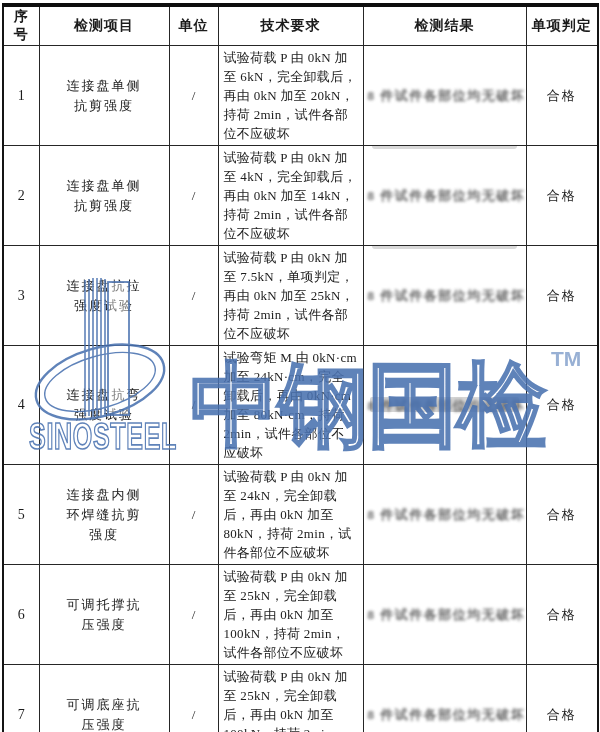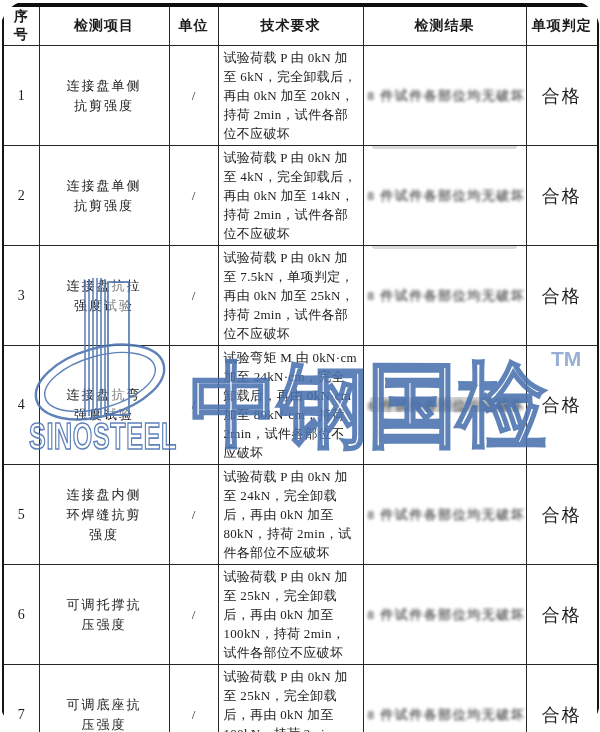--- a/index.html
+++ b/index.html
@@ -2,21 +2,21 @@
 <html style="--wm-color: #4a72b0; --wm-tm-color: #8aa6cf;"><head>
 <meta charset="utf-8">
 <style>
   :root{
     --wm-color:#4a72b0;
     --wm-tm-color:#8aa6cf;
     --ink:#1c1c1c;
   }
   html,body{margin:0;padding:0;background:#ffffff;}
   body{font-family:"Liberation Serif","DejaVu Serif",serif;color:var(--ink);}
-  .page{position:relative;width:600px;height:732px;overflow:hidden;background:#fff;border-radius:31px;}
+  .page{position:relative;width:600px;height:732px;overflow:hidden;background:#fff;}
 
   
   table.report{
     position:absolute;left:2px;top:3px;width:595px;
     border-collapse:collapse;table-layout:fixed;
     border:2px solid #141414;border-top:4px solid #0d0d0d;
   }
   col.w-no{width:36px}
   col.w-item{width:130px}
   col.w-unit{width:49px}
@@ -38,21 +38,21 @@
   tbody tr:nth-child(4){height:117px}
   tbody tr:nth-child(5){height:96px}
   tbody tr:nth-child(6){height:96px}
   tbody tr:nth-child(7){height:97px}
 
   td.c-no{font-size:14px;}
   td.c-item{font-size:13px;letter-spacing:2px;line-height:20px;padding:1px 20px;}
   td.c-unit{font-size:13px;}
   td.c-req{font-size:13px;line-height:19px;letter-spacing:.3px;padding:2px 5px;text-align:left;}
   td.c-result{position:relative;}
-  td.c-judg{font-size:18px;letter-spacing:2px;text-align:center;}
+  td.c-judg{font-size:13px;letter-spacing:2px;text-align:center;}
 
   .blurtext{
     position:relative;z-index:1;display:inline-block;
     font-size:13px;font-weight:600;letter-spacing:1.5px;color:#4e4e4e;
     filter:blur(1.4px);opacity:.85;white-space:nowrap;
   }
   
   td.artifact-top::before{
     content:"";position:absolute;left:5%;top:-4px;width:90%;height:7px;
     background:#d9d9d9;border-radius:3px;z-index:0;

